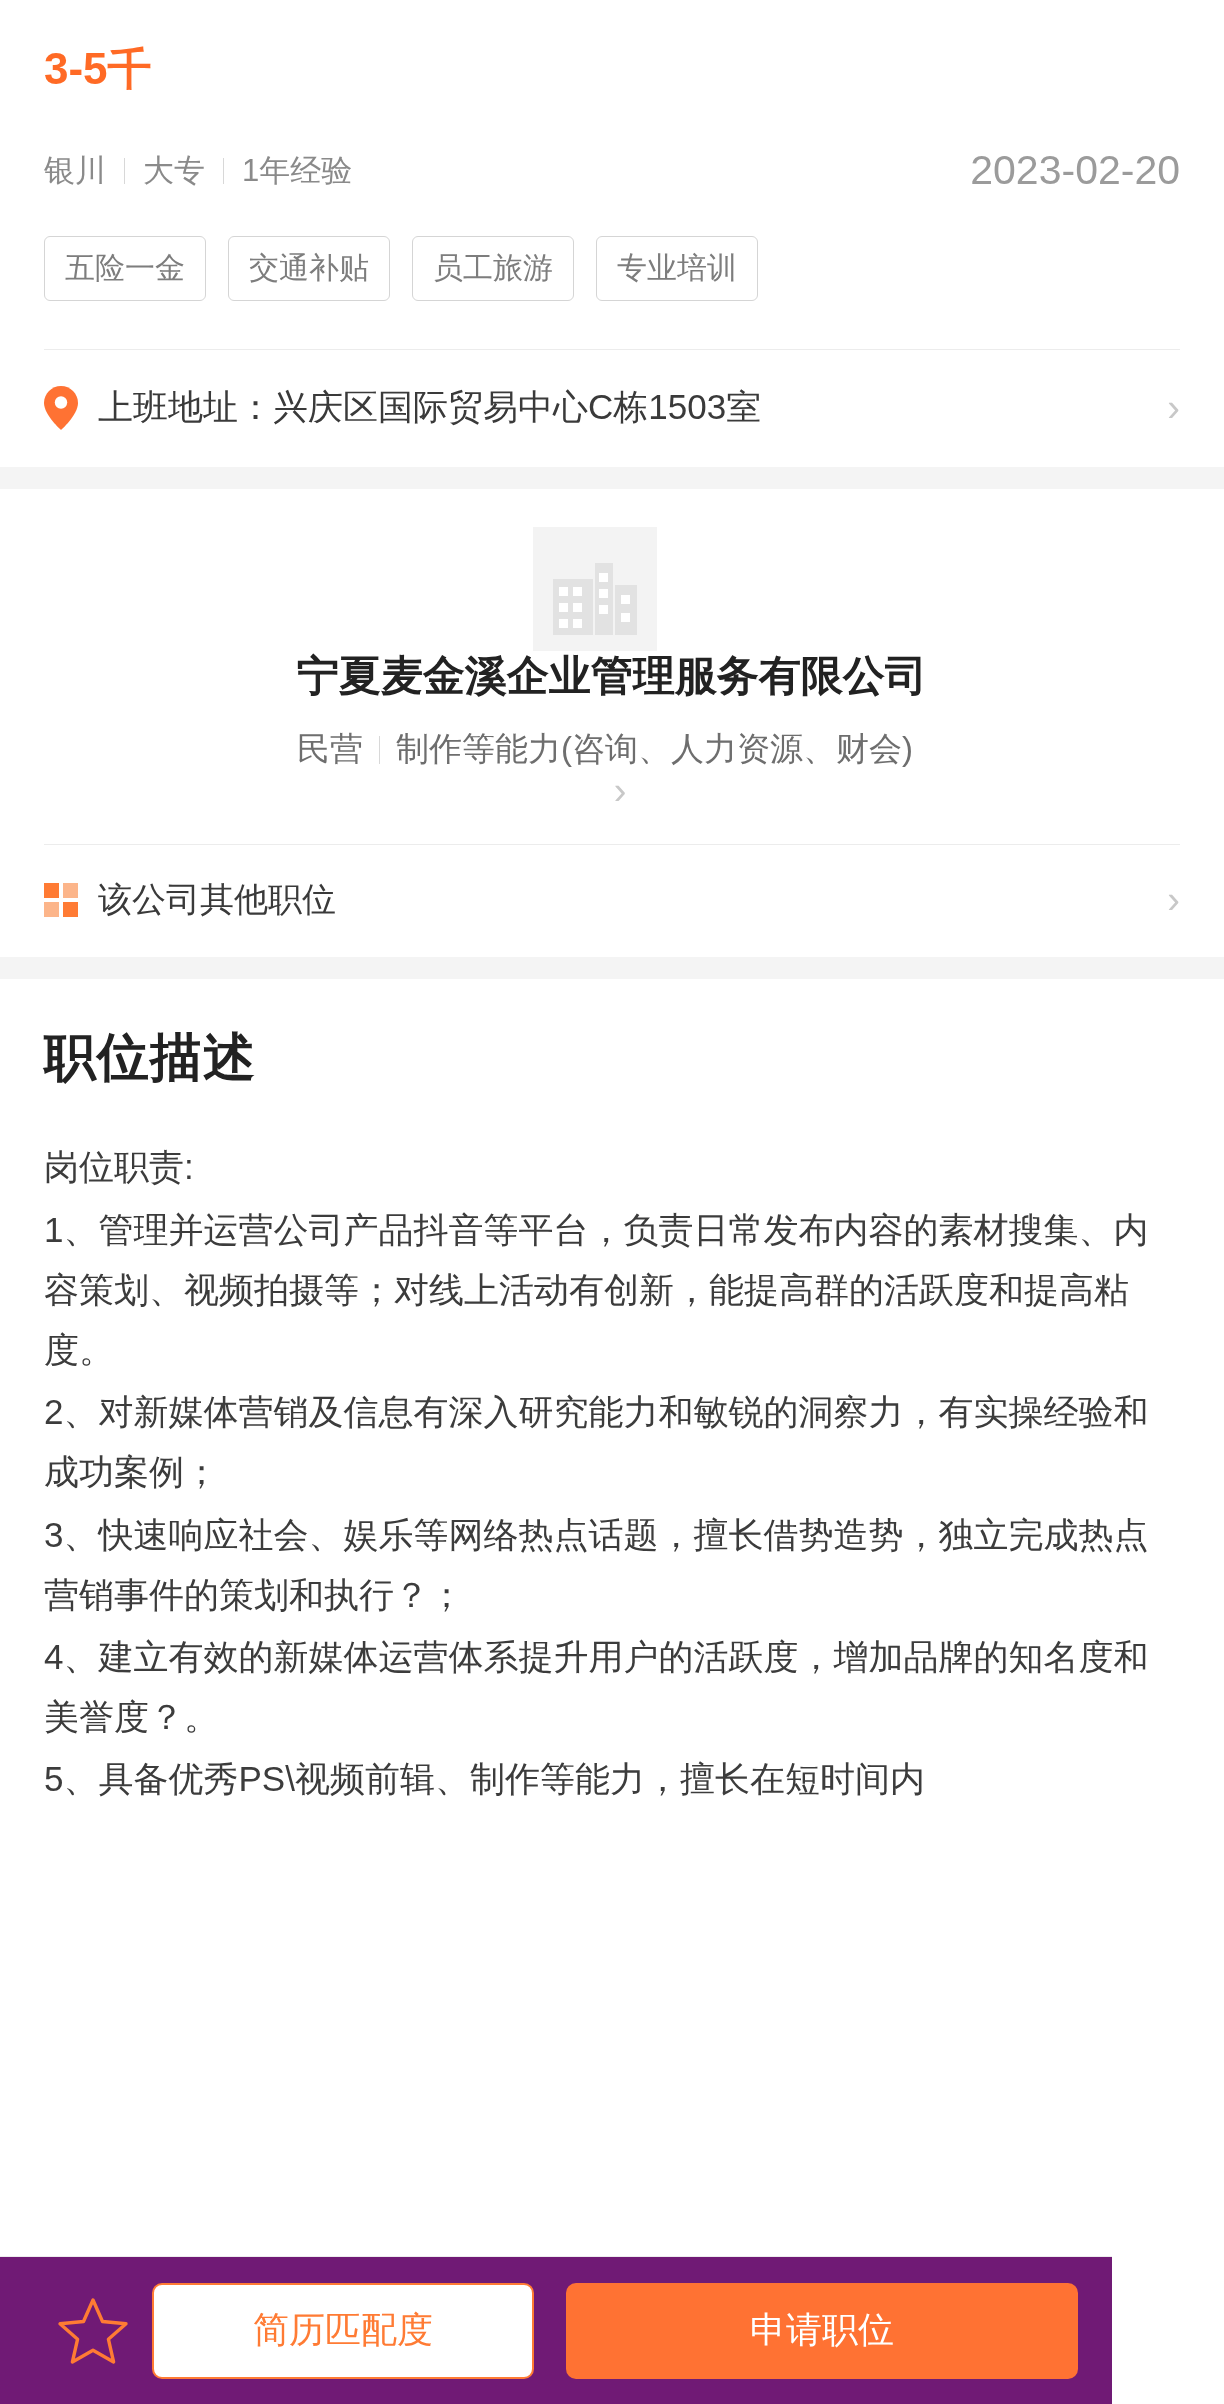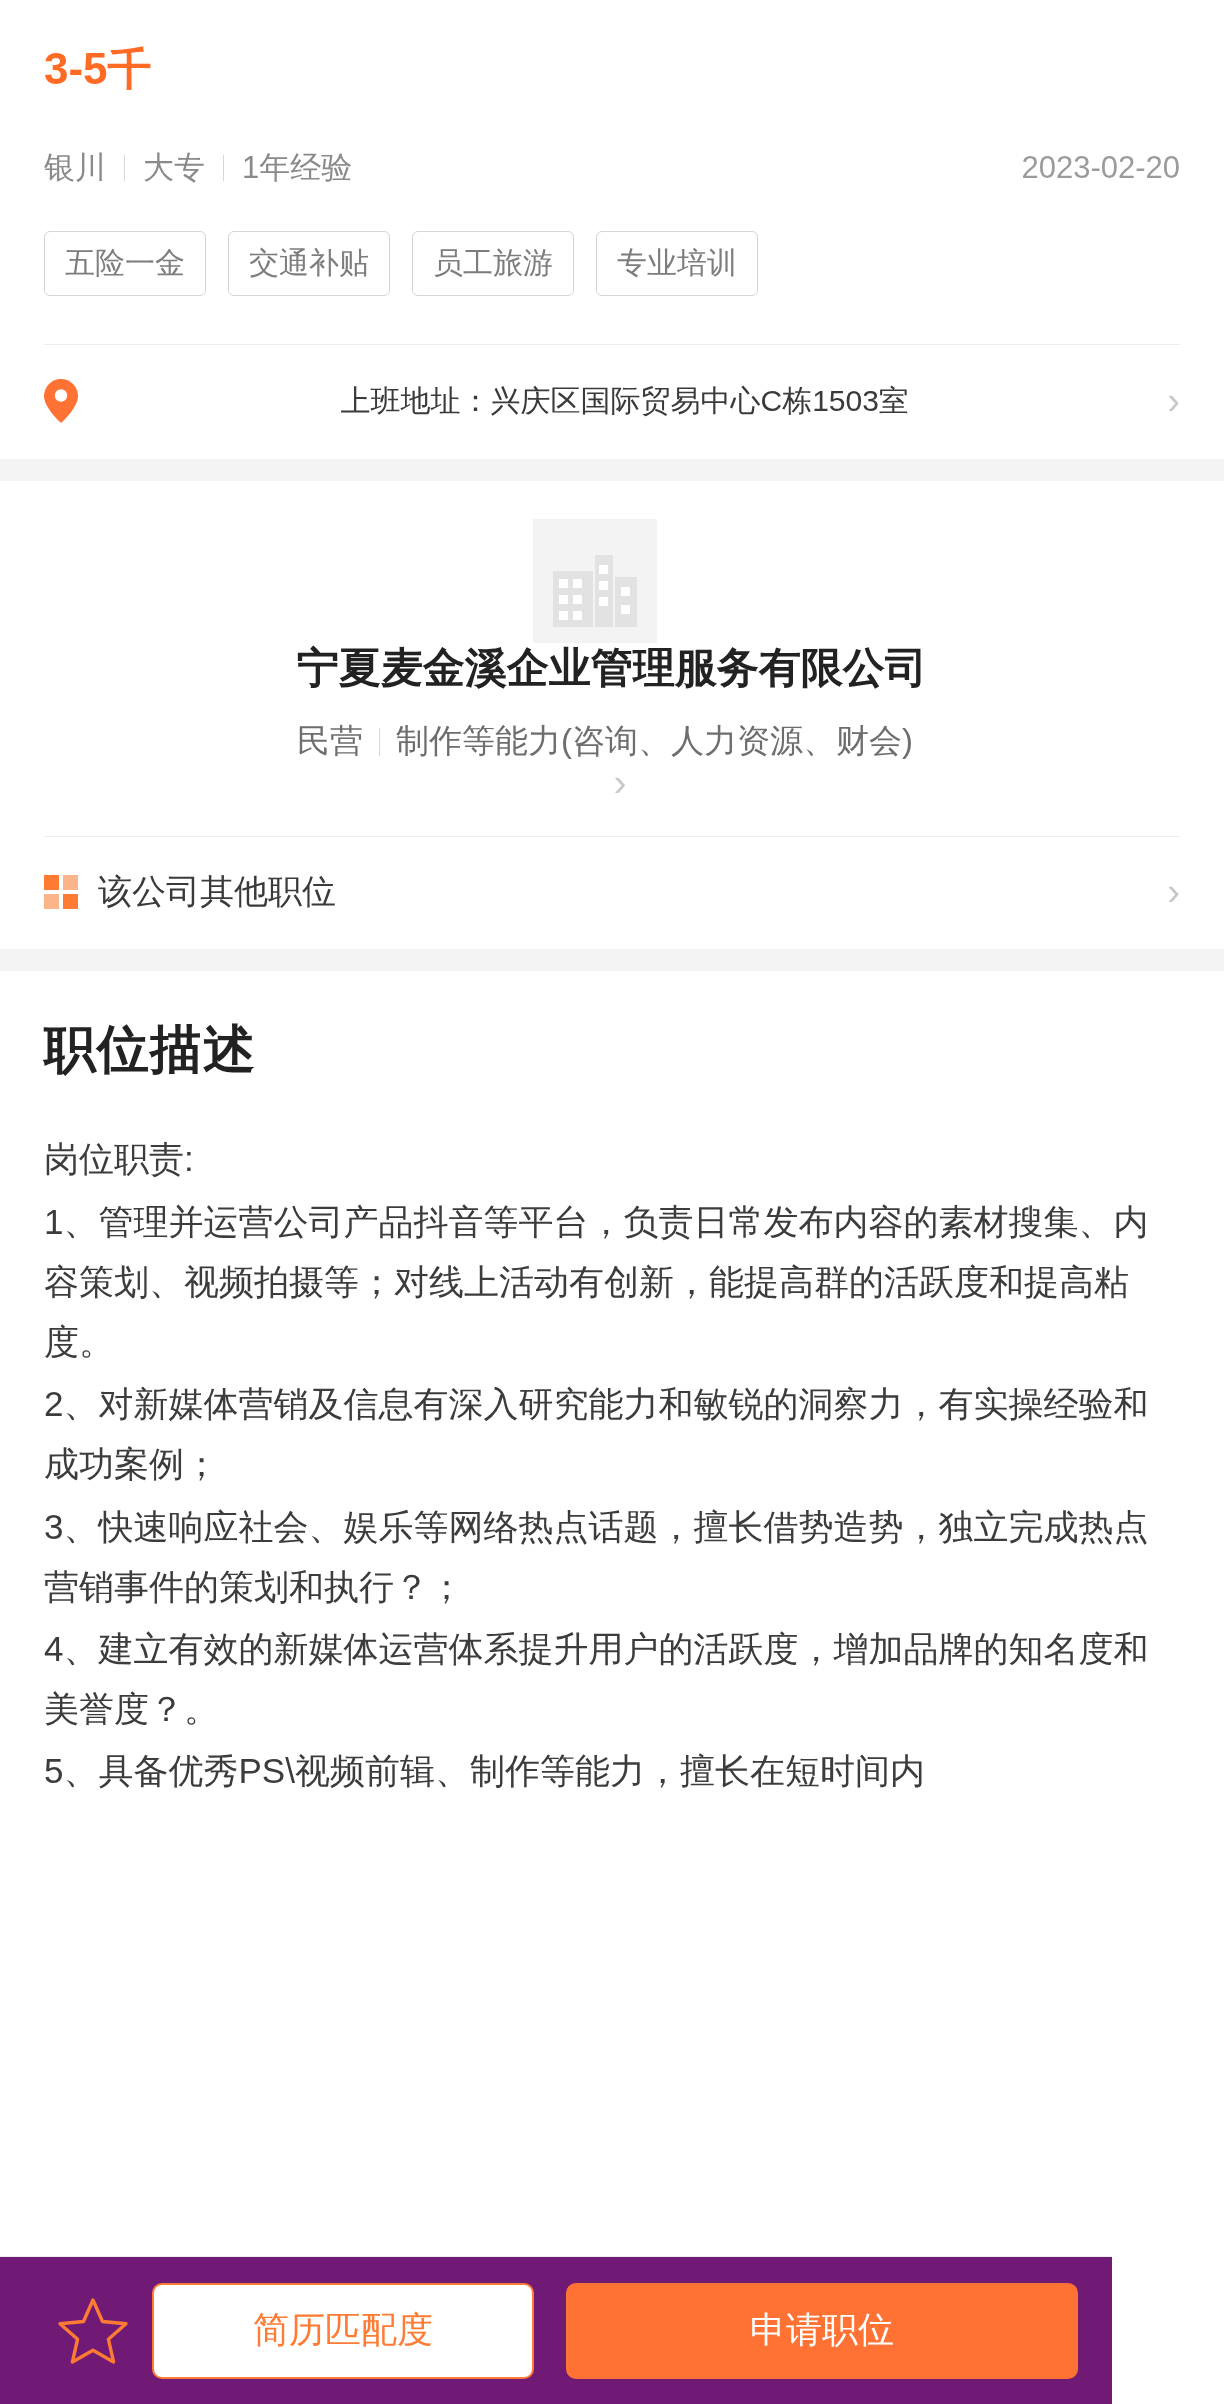--- a/index.html
+++ b/index.html
@@ -59,21 +59,21 @@
     color: #8a8a8a;
   }
   .meta-left .sep {
     display: inline-block;
     width: 1px;
     height: 26px;
     background: #d8d8d8;
     margin: 0 18px;
   }
   .post-date {
-    font-size: 31px;
+    font-size: 41px;
     color: #9b9b9b;
   }
 
   .tags-row {
     display: flex;
     align-items: center;
     margin-top: 42px;
     flex-wrap: wrap;
   }
   .tag {
@@ -102,27 +102,26 @@
   }
   .pin-icon {
     width: 34px;
     height: 44px;
     position: relative;
     flex: 0 0 auto;
     margin-right: 20px;
   }
   .pin-icon svg { display: block; }
   .addr-text {
-    font-size: 30px;
+    font-size: 35px;
     color: #3a3a3a;
     flex: 1 1 auto;
     white-space: nowrap;
     overflow: hidden;
     text-overflow: ellipsis;
-    text-align: center;
   }
   .chev {
     flex: 0 0 auto;
     color: #c8c8c8;
     font-size: 38px;
     line-height: 1;
     margin-left: 16px;
   }
 
   .gap-band {

